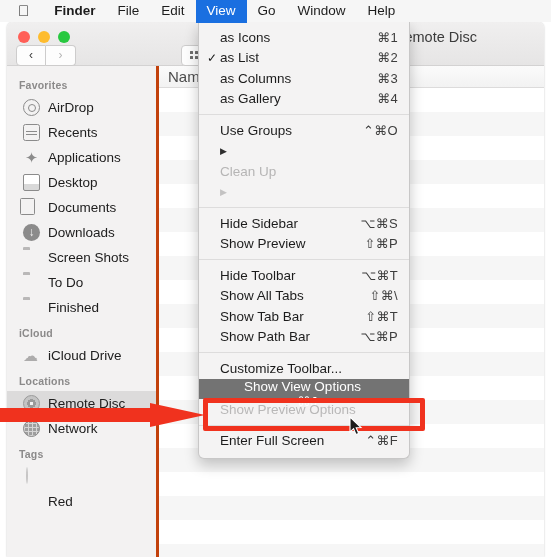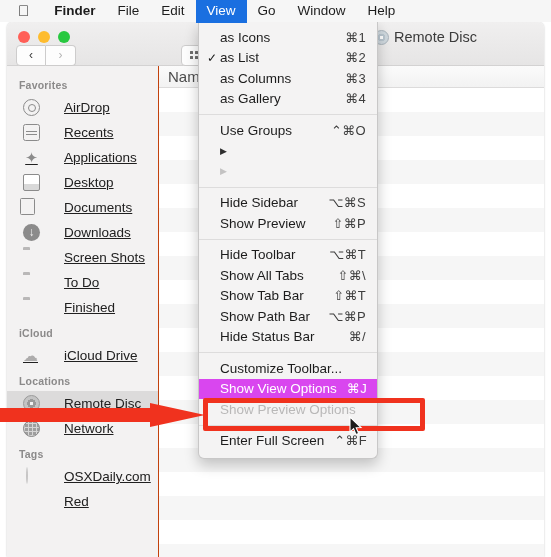--- a/index.html
+++ b/index.html
@@ -107,31 +107,31 @@
   .tag-glyph {
     width: 17px; height: 9px; border: 1.3px solid #6f6f6f;
     border-radius: 5px 3px 3px 5px;
   }
 
   
   .body-row { display: flex; height: 491px; }
 
   .sidebar {
     width: 152px; background: #f3f2f2; height: 100%;
-    border-right: 1px solid #c2410c;
+    border-right: 3px solid #c2410c;
     padding-top: 6px; overflow: hidden;
   }
   .sb-head {
     font-size: 10.5px; color: #8b8a8a; font-weight: bold;
     padding: 7px 0 4px 12px; letter-spacing: .2px;
   }
   .sb-item {
-    display: flex; align-items: center; gap: 24px;
+    display: flex; align-items: center; gap: 8px;
     padding: 3px 0 3px 16px; height: 25px;
-    font-size: 13.5px; color: #202020; text-decoration: underline;
+    font-size: 13.5px; color: #202020;
   }
   .sb-item.selected { background: #dcdbdb; }
   .sb-ico { width: 17px; height: 17px; flex: none; position: relative; }
 
   .ico-airdrop { border: 1.5px solid #8b8b8b; border-radius: 50%; }
   .ico-airdrop::after {
     content: ""; position: absolute; inset: 3.5px;
     border: 1.5px solid #8b8b8b; border-radius: 50%;
   }
   .ico-recents {
@@ -194,21 +194,21 @@
   .col-name {
     font-size: 15px; color: #4c4c4c; padding-left: 9px;
   }
   .stripes { position: absolute; top: 22px; left: 0; right: 0; bottom: 0; }
   .stripe { height: 24px; }
   .stripe.alt { background: #f6f6f6; }
 
   
   .menu {
     position: absolute; top: 22px; left: 198px;
-    width: 180px;
+    width: 212px;
     background: #f4f3f3;
     border: 1px solid #c8c7c7;
     border-top: none;
     border-radius: 0 0 6px 6px;
     box-shadow: 0 6px 14px rgba(0,0,0,.22);
     padding: 5px 0 7px 0;
     z-index: 30;
     font-size: 13.5px;
   }
   .mi {
@@ -217,21 +217,21 @@
     color: #1c1c1c; white-space: nowrap;
   }
   .mi .check { width: 13px; flex: none; font-size: 12px; color: #1c1c1c; }
   .mi .lbl { flex: 1; }
   .mi .key {
     color: #3d3d3d; font-size: 13px; margin-left: 10px;
     letter-spacing: .3px;
   }
   .mi.disabled .lbl, .mi.disabled .key { color: #b6b5b5; }
   .mi.disabled .arrow { color: #c3c2c2; }
-  .mi.hl { background: #d946ef; color: #ffffff; }
+  .mi.hl { background: #737373; color: #ffffff; flex-direction: column; }
   .mi.hl .lbl, .mi.hl .key { color: #ffffff; }
   .mi.obscured { color: #b9b8b8; }
   .arrow { font-size: 9px; color: #2e2e2e; }
   .msep { height: 1px; background: #dddcdc; margin: 5px 0 5px 0; }
 
   
   .anno-box {
     position: absolute; left: 203px; top: 398px;
     width: 222px; height: 33px;
     border: 5px solid #f0321e; border-radius: 2px;
@@ -362,21 +362,20 @@
           <span>Remote Disc</span>
         </div>
         <div class="sb-item">
           <span class="sb-ico ico-net"></span>
           <span>Network</span>
         </div>
 
         <div class="sb-head">Tags</div>
         <div class="sb-item">
           <span class="sb-ico"><span class="tag-dot hollow"></span></span>
-          <span>OSXDaily.com</span>
         </div>
         <div class="sb-item">
           <span class="sb-ico"><span class="tag-dot red"></span></span>
           <span>Red</span>
         </div>
       </div>
 
       <div class="filelist">
         <div class="col-head">
           <div class="col-name">Name</div>
@@ -436,20 +435,24 @@
       <span class="check"></span>
       <span class="lbl">Use Groups</span>
       <span class="key">⌃⌘O</span>
     </div>
     <div class="mi">
       <span class="check"></span>
       <span class="arrow">▶</span>
     </div>
     <div class="mi disabled">
       <span class="check"></span>
+      <span class="lbl">Clean Up</span>
+    </div>
+    <div class="mi disabled">
+      <span class="check"></span>
       <span class="arrow">▶</span>
     </div>
 
     <div class="msep"></div>
 
     <div class="mi">
       <span class="check"></span>
       <span class="lbl">Hide Sidebar</span>
       <span class="key">⌥⌘S</span>
     </div>
@@ -473,25 +476,20 @@
     </div>
     <div class="mi">
       <span class="check"></span>
       <span class="lbl">Show Tab Bar</span>
       <span class="key">⇧⌘T</span>
     </div>
     <div class="mi">
       <span class="check"></span>
       <span class="lbl">Show Path Bar</span>
       <span class="key">⌥⌘P</span>
-    </div>
-    <div class="mi">
-      <span class="check"></span>
-      <span class="lbl">Hide Status Bar</span>
-      <span class="key">⌘/</span>
     </div>
 
     <div class="msep"></div>
 
     <div class="mi">
       <span class="check"></span>
       <span class="lbl">Customize Toolbar...</span>
     </div>
     <div class="mi hl">
       <span class="check"></span>

